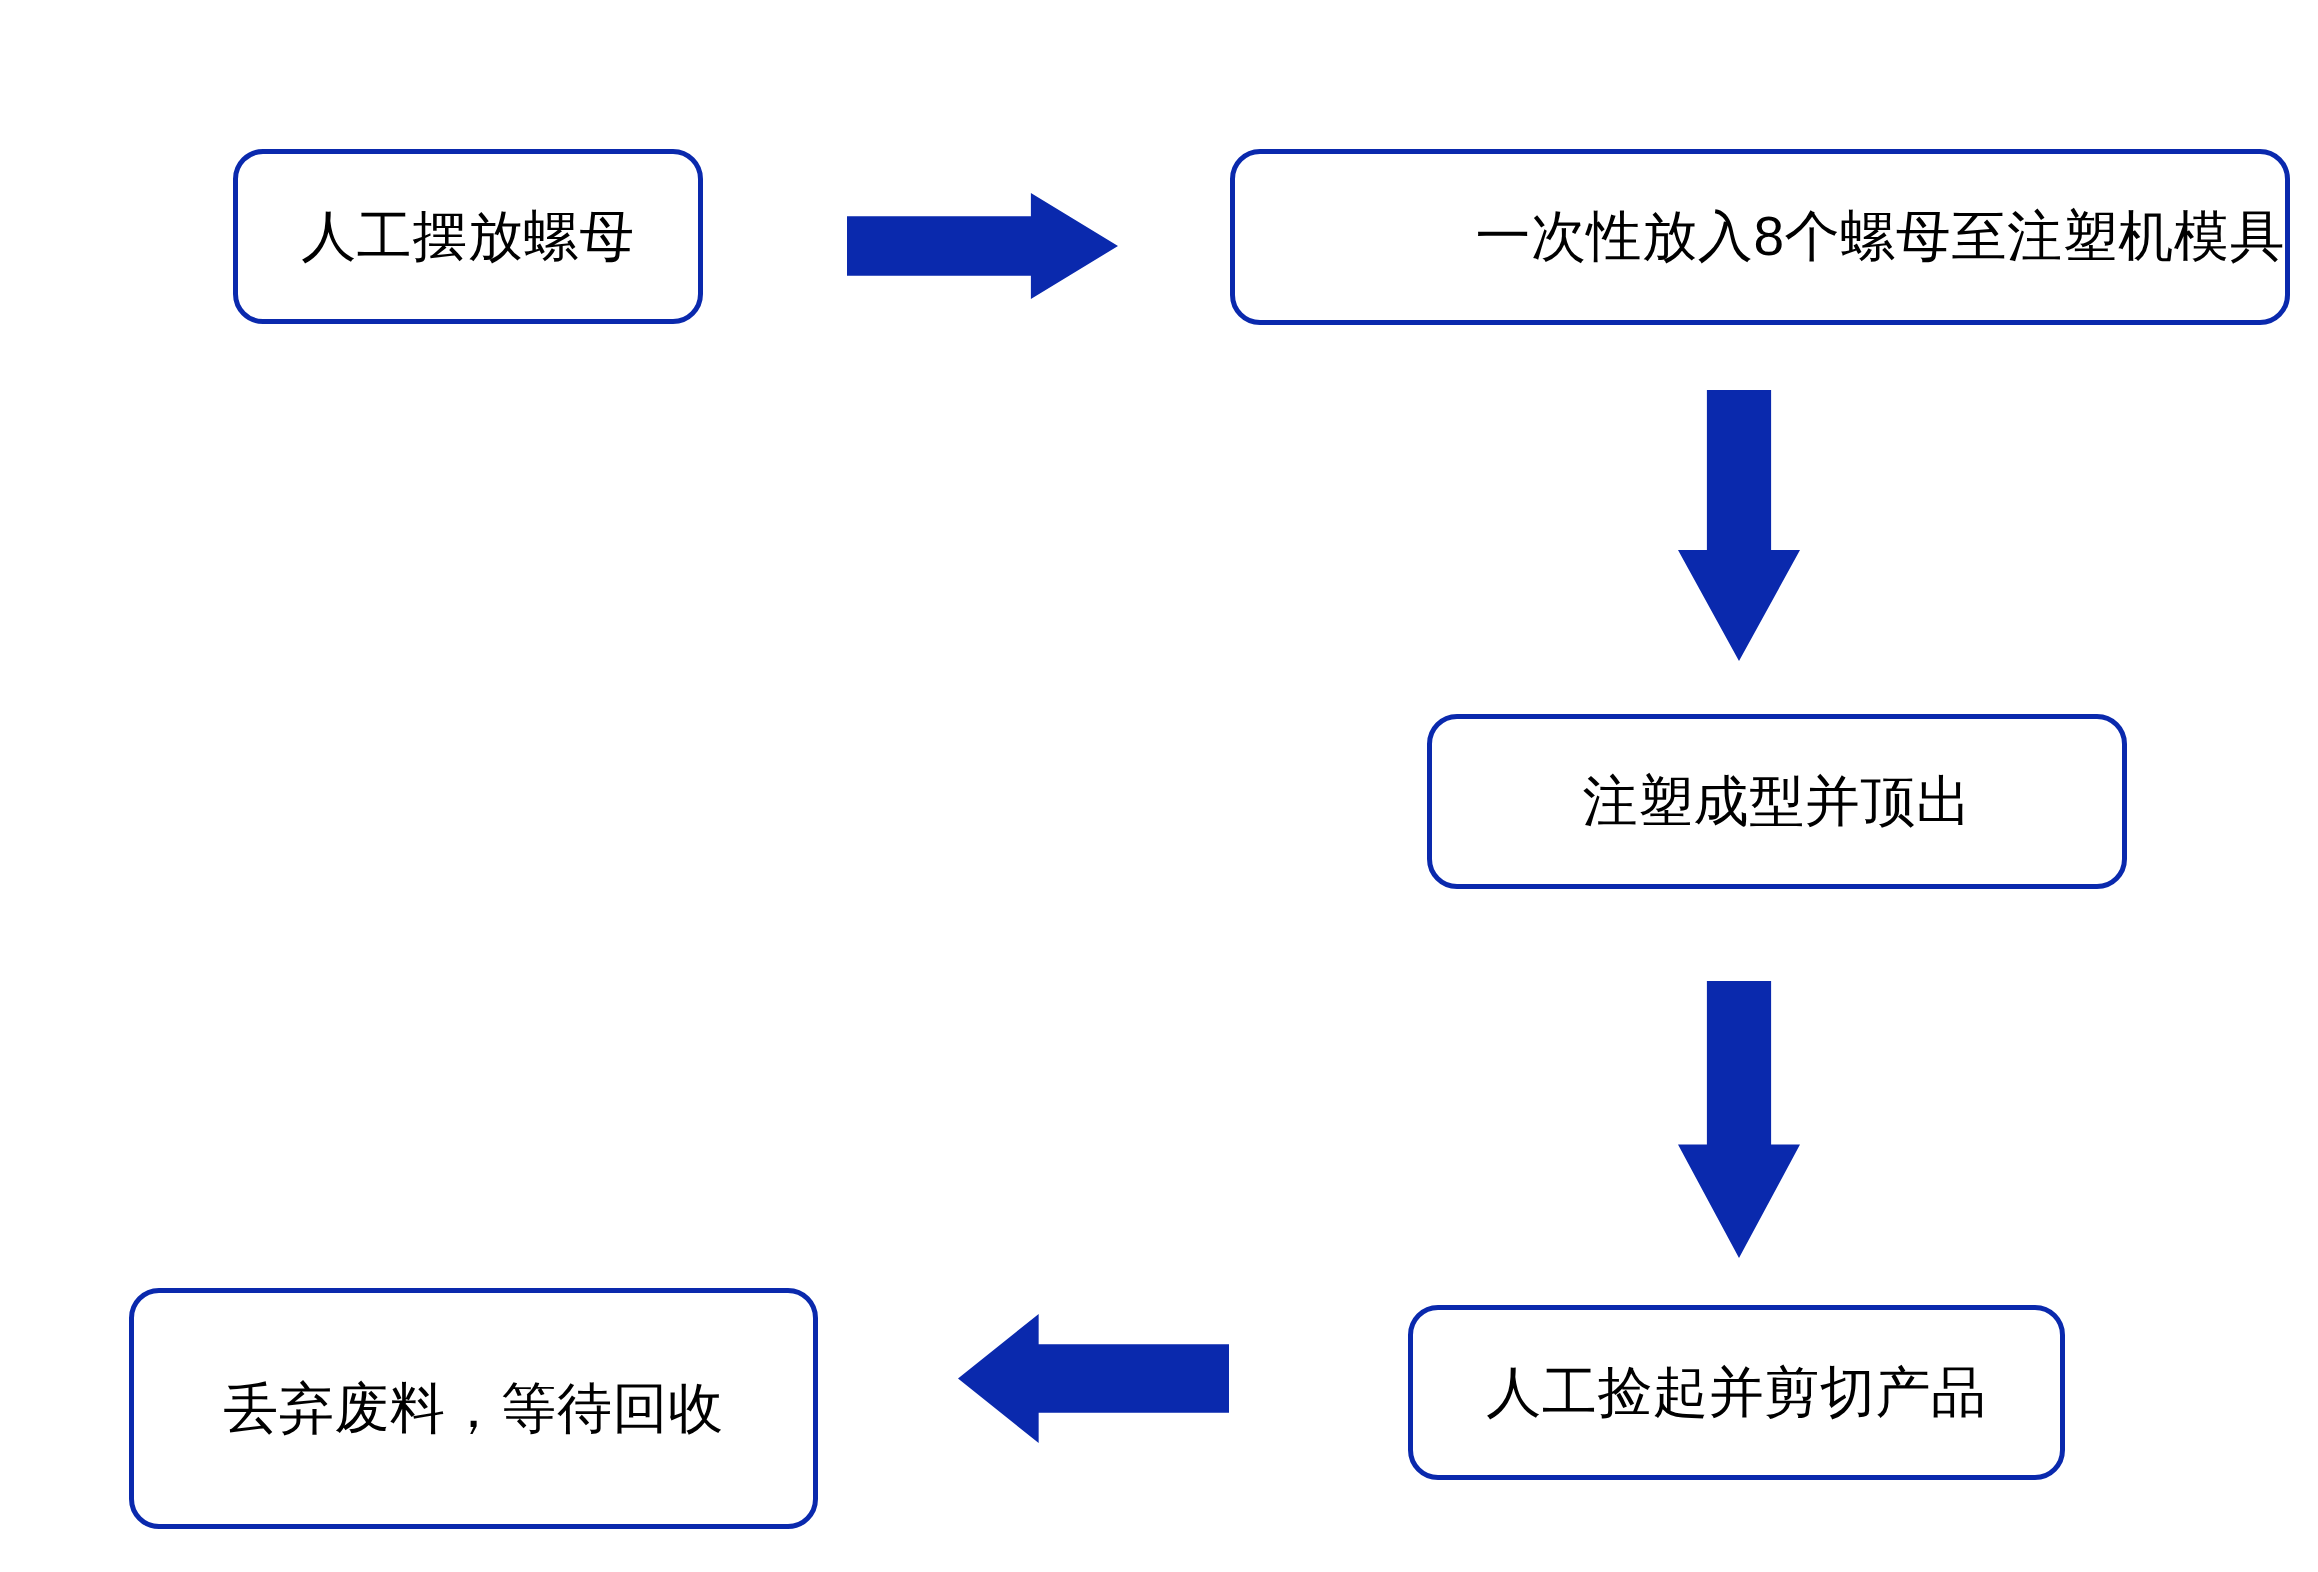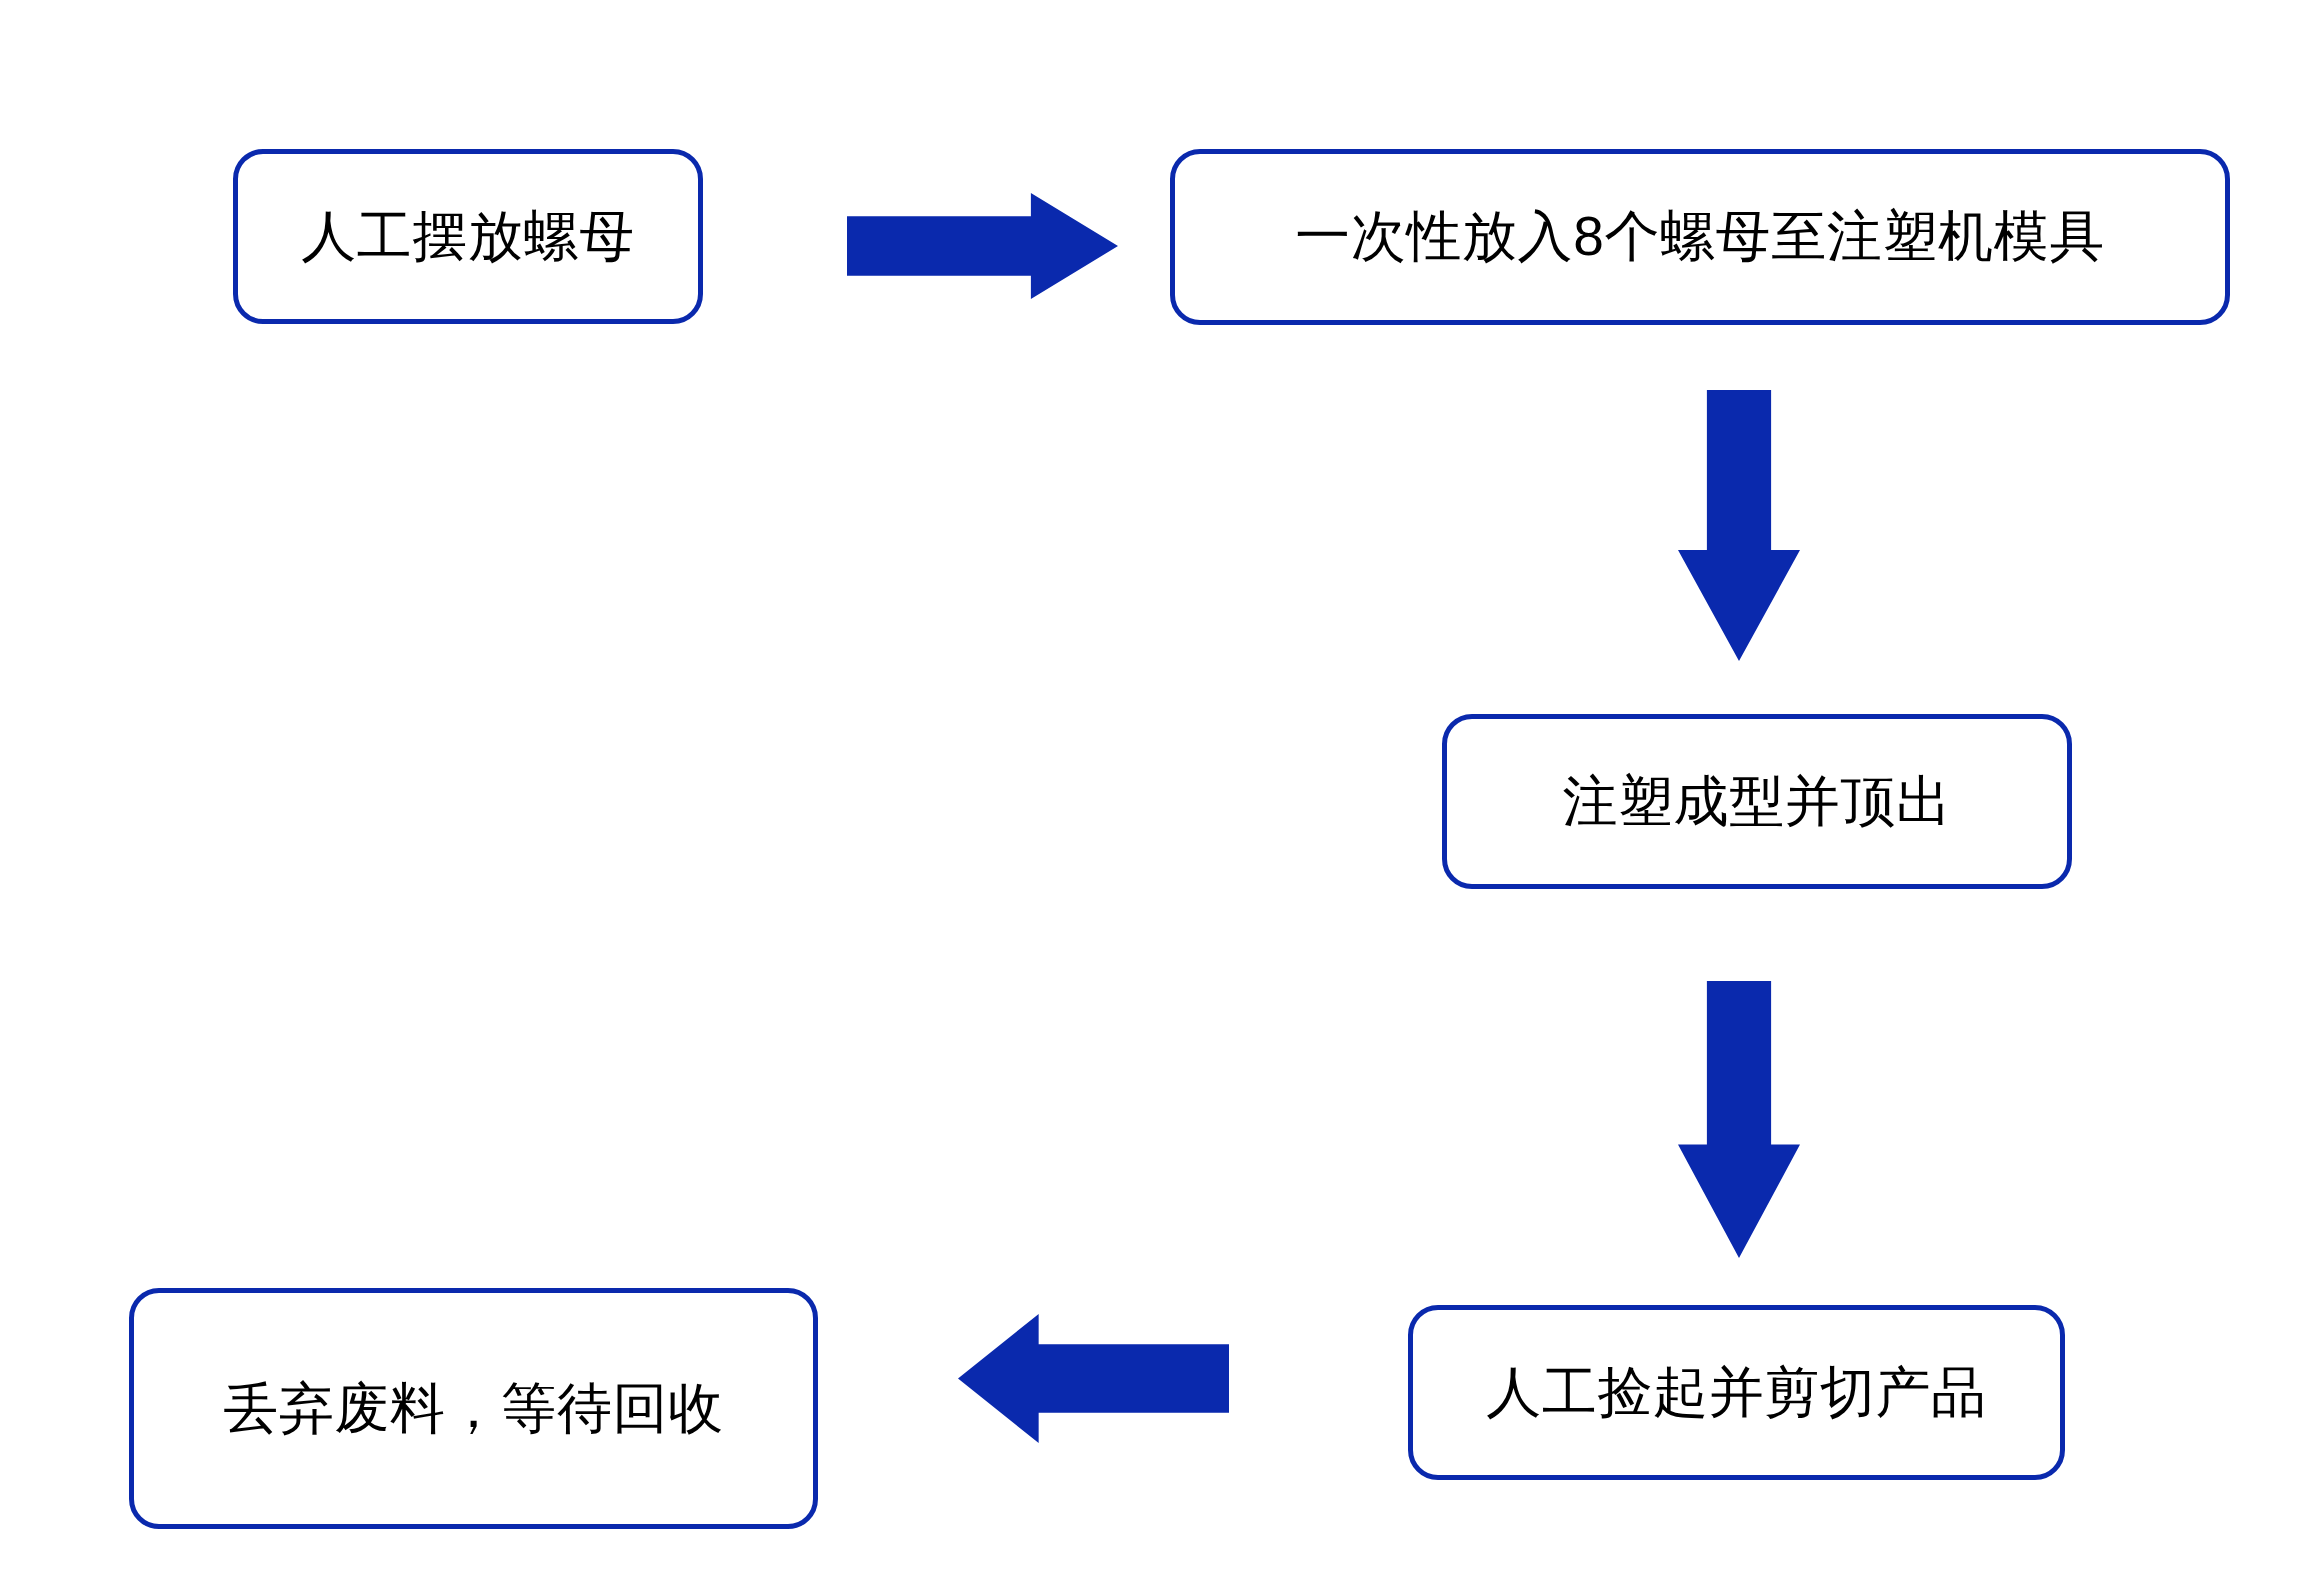--- a/index.html
+++ b/index.html
@@ -31,22 +31,22 @@
   .node-label {
     color: #000000;
     font-size: 55px;
     line-height: 1.15;
     letter-spacing: 0.6px;
     white-space: nowrap;
     font-weight: 400;
   }
   
   #node-manual-place-nut   { left: 233px;  top: 149px;  width: 470px;  height: 175px; }
-  #node-insert-8-nuts      { left: 1170px; top: 149px;  width: 1060px; height: 176px; }
-  #node-mold-and-eject     { left: 1427px; top: 714px; width: 630px;  height: 175px; margin-left: 15px; }
+  #node-insert-8-nuts      { left: 1230px; top: 149px;  width: 1060px; height: 176px; justify-content: flex-end; }
+  #node-mold-and-eject     { left: 1427px; top: 714px; width: 700px;  height: 175px; }
   #node-pick-and-cut       { left: 1408px; top: 1305px; width: 657px; height: 175px; }
   #node-discard-waste      { left: 129px;  top: 1288px; width: 689px; height: 241px; }
 
   .arrow {
     position: absolute;
   }
   .arrow svg { display: block; width: 100%; height: 100%; }
 
   #arrow-place-to-insert { left: 847px; top: 193px;  width: 271px; height: 106px; }
   #arrow-insert-to-mold  { left: 1678px; top: 390px;  width: 122px; height: 271px; }

